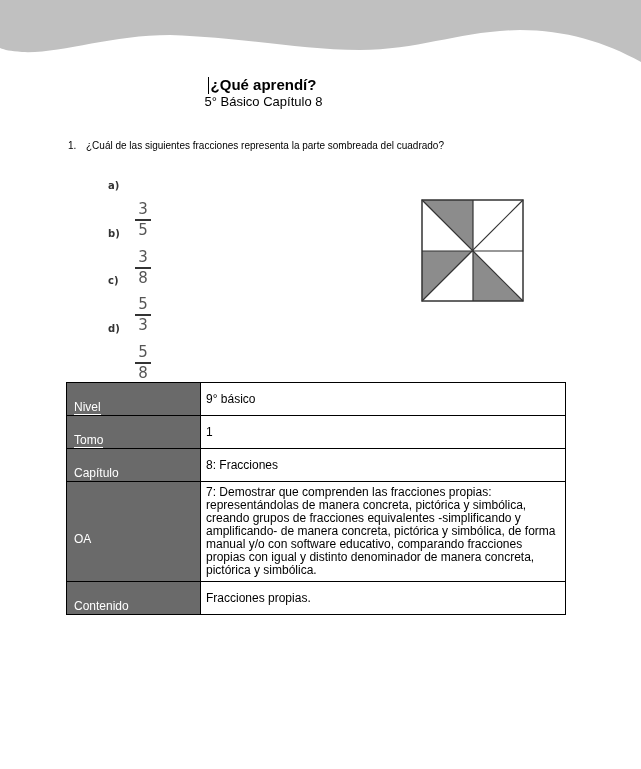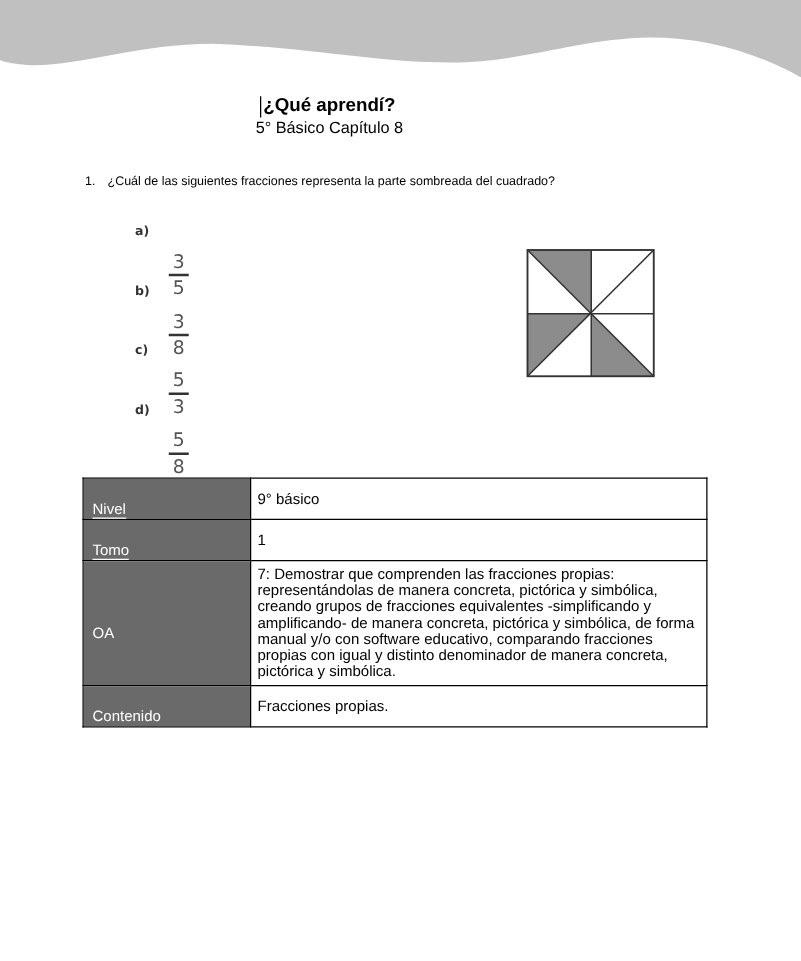--- a/index.html
+++ b/index.html
@@ -98,20 +98,24 @@
 <table class="info">
   <tbody>
       <tr class="r25">
     <td class="key ul"><span>Nivel</span></td>
     <td class="val">9° básico</td>
   </tr>
   <tr class="r25">
     <td class="key ul"><span>Tomo</span></td>
     <td class="val">1</td>
   </tr>
+  <tr class="r25">
+    <td class="key">Capítulo</td>
+    <td class="val">8: Fracciones</td>
+  </tr>
   <tr>
     <td class="key">OA</td>
     <td class="val">7: Demostrar que comprenden las fracciones propias: representándolas de manera concreta, pictórica y simbólica, creando grupos de fracciones equivalentes -simplificando y amplificando- de manera concreta, pictórica y simbólica, de forma manual y/o con software educativo, comparando fracciones propias con igual y distinto denominador de manera concreta, pictórica y simbólica.</td>
   </tr>
   <tr class="r25">
     <td class="key">Contenido</td>
     <td class="val">Fracciones propias.</td>
   </tr>
 </tbody>
   </table>

